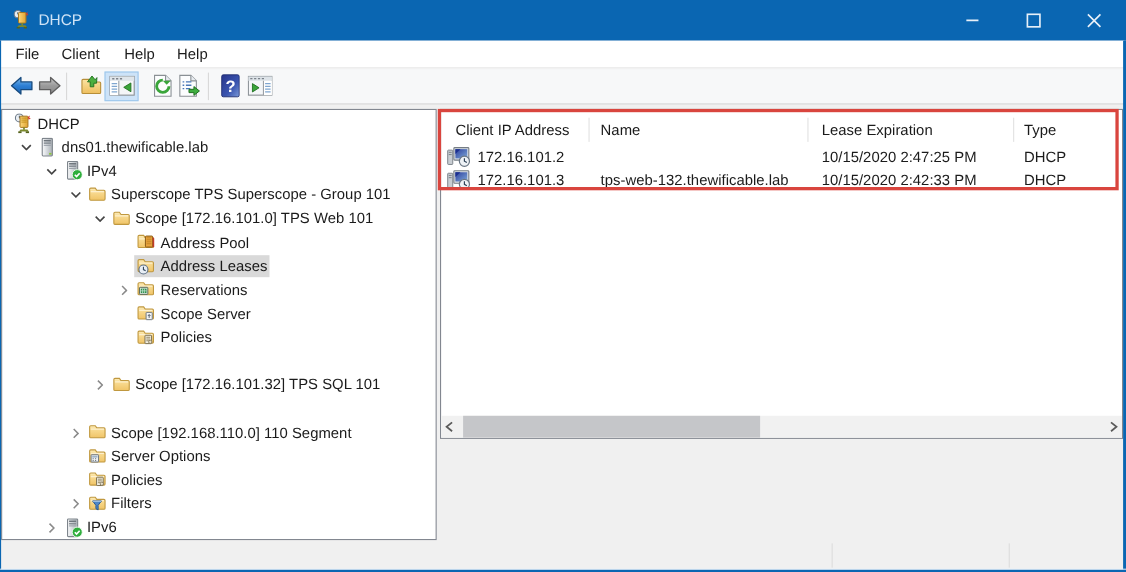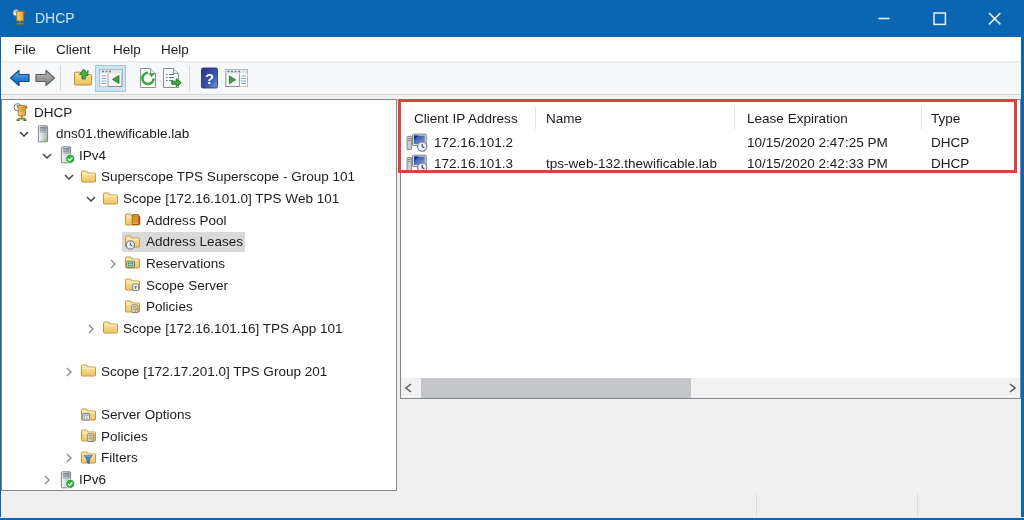--- a/index.html
+++ b/index.html
@@ -345,61 +345,61 @@
             </defs>
 <path d="M1.5 4.5 L1.5 13 a1 1 0 0 0 1 1 L14.5 14 a1 1 0 0 0 1-1 L15.5 6 a1 1 0 0 0 -1-1 L8 5 L6.6 3 L2.5 3 a1 1 0 0 0 -1 1 Z" fill="url(#fgf6)" stroke="#c0983f" stroke-width="1"></path>
 <path d="M2.5 6.2 L14.5 6.2" stroke="#fdf0cd" stroke-width="1.1" fill="none"></path>
             <rect x="7.8" y="6.8" width="6" height="7.6" rx="0.6" fill="#f4f0e4" stroke="#7a6f52" stroke-width="0.9"></rect>
 <path d="M9 8.6 h3.6 M9 10.2 h3.6 M9 11.8 h2.4" stroke="#8a7c55" stroke-width="0.8"></path>
 <circle cx="12.6" cy="12.8" r="1.5" fill="#e7dfc8" stroke="#7a6f52" stroke-width="0.7"></circle>
           </svg>
         </span>
         <span style="position:absolute;left:144px;top:0;line-height:21px">Policies</span>
       </div>
-<div style="position:absolute;left:0;top:217.7px;height:21px;width:100%">
+<div style="position:absolute;left:0;top:239.3px;height:21px;width:100%">
         <span style="position:absolute;left:86px;top:6px">
           <svg width="6" height="10" viewBox="0 0 6 10" style="">
             <path d="M1 1 L5 5 L1 9" stroke="#8a8a8a" stroke-width="1.4" fill="none"></path>
           </svg>
         </span>
         <span style="position:absolute;left:100px;top:1.5px">
           <svg width="17" height="17" viewBox="0 0 17 17" style="">
             <defs>
               <linearGradient id="fgf1" x1="0" y1="0" x2="0" y2="1">
 <stop offset="0" stop-color="#fdeebd"></stop>
                 <stop offset="0.25" stop-color="#f9dd96"></stop>
                 <stop offset="1" stop-color="#f0c467"></stop>
               </linearGradient>
             </defs>
 <path d="M1.5 4.5 L1.5 13 a1 1 0 0 0 1 1 L14.5 14 a1 1 0 0 0 1-1 L15.5 6 a1 1 0 0 0 -1-1 L8 5 L6.6 3 L2.5 3 a1 1 0 0 0 -1 1 Z" fill="url(#fgf1)" stroke="#c0983f" stroke-width="1"></path>
 <path d="M2.5 6.2 L14.5 6.2" stroke="#fdf0cd" stroke-width="1.1" fill="none"></path>
           </svg>
         </span>
-        <span style="position:absolute;left:121px;top:0;line-height:21px">Scope [172.16.101.16] TPS App 101</span>
-      </div>
-<div style="position:absolute;left:0;top:260.9px;height:21px;width:100%">
+        <span style="position:absolute;left:121px;top:0;line-height:21px">Scope [172.16.101.32] TPS SQL 101</span>
+      </div>
+<div style="position:absolute;left:0;top:282.6px;height:21px;width:100%">
         <span style="position:absolute;left:64px;top:6px">
           <svg width="6" height="10" viewBox="0 0 6 10" style="">
             <path d="M1 1 L5 5 L1 9" stroke="#8a8a8a" stroke-width="1.4" fill="none"></path>
           </svg>
         </span>
         <span style="position:absolute;left:78px;top:1.5px">
           <svg width="17" height="17" viewBox="0 0 17 17" style="">
             <defs>
               <linearGradient id="fgf1" x1="0" y1="0" x2="0" y2="1">
 <stop offset="0" stop-color="#fdeebd"></stop>
                 <stop offset="0.25" stop-color="#f9dd96"></stop>
                 <stop offset="1" stop-color="#f0c467"></stop>
               </linearGradient>
             </defs>
 <path d="M1.5 4.5 L1.5 13 a1 1 0 0 0 1 1 L14.5 14 a1 1 0 0 0 1-1 L15.5 6 a1 1 0 0 0 -1-1 L8 5 L6.6 3 L2.5 3 a1 1 0 0 0 -1 1 Z" fill="url(#fgf1)" stroke="#c0983f" stroke-width="1"></path>
 <path d="M2.5 6.2 L14.5 6.2" stroke="#fdf0cd" stroke-width="1.1" fill="none"></path>
           </svg>
         </span>
-        <span style="position:absolute;left:99px;top:0;line-height:21px">Scope [172.17.201.0] TPS Group 201</span>
+        <span style="position:absolute;left:99px;top:0;line-height:21px">Scope [192.168.110.0] 110 Segment</span>
       </div>
 <div style="position:absolute;left:0;top:304.2px;height:21px;width:100%">
         <span style="position:absolute;left:78px;top:1.5px">
           <svg width="17" height="17" viewBox="0 0 17 17" style="">
             <defs>
               <linearGradient id="fgf7" x1="0" y1="0" x2="0" y2="1">
 <stop offset="0" stop-color="#fdeebd"></stop>
                 <stop offset="0.25" stop-color="#f9dd96"></stop>
                 <stop offset="1" stop-color="#f0c467"></stop>
               </linearGradient>

